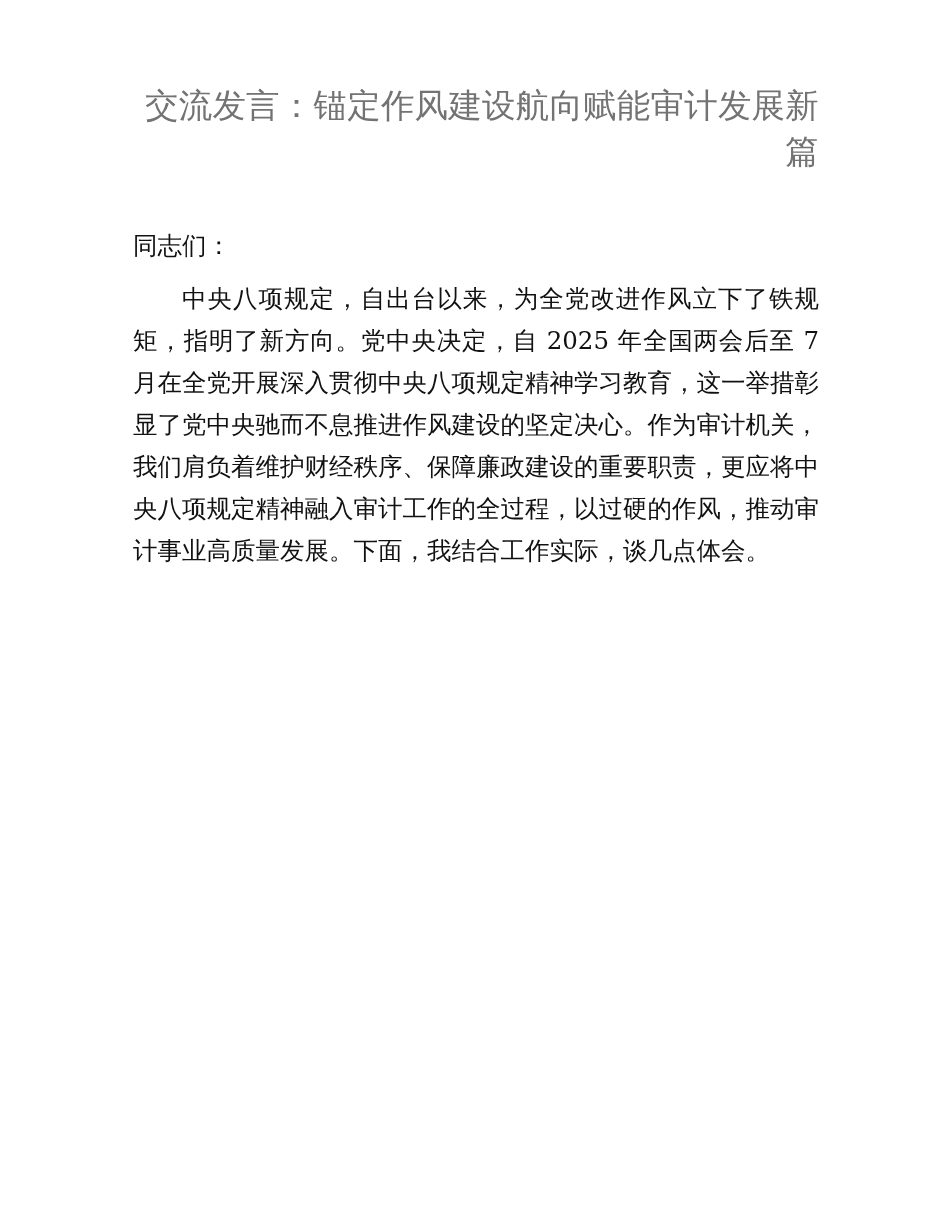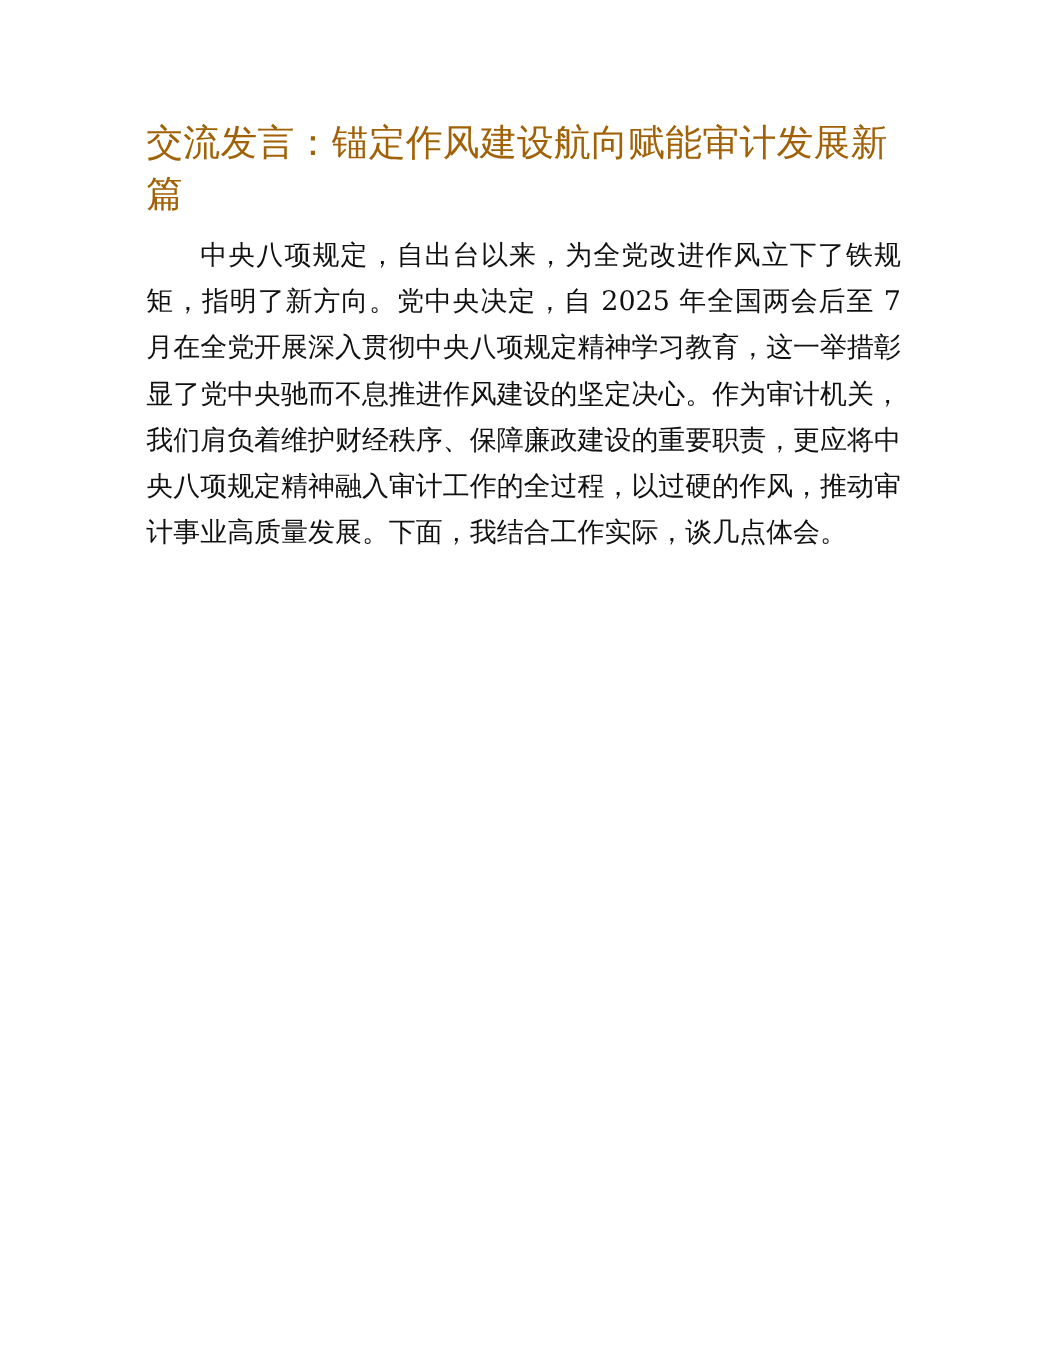--- a/index.html
+++ b/index.html
@@ -28,28 +28,28 @@
   .content {
     position: absolute;
     left: 133px;
     top: 0;
     width: 686px;
   }
 
   
   .doc-title {
     margin: 0;
-    padding-top: 108px;
+    padding-top: 83px;
     font-family: "Liberation Sans", "DejaVu Sans", sans-serif;
     font-size: 33.5px;
     font-weight: 400;
     line-height: 46px;
-    text-align: left;
+    text-align: right;
     letter-spacing: 0.2px;
-    color: #a16207;
+    color: #737373;
   }
 
   
   .salutation {
     margin: 0;
     padding-top: 50px;
     font-family: "DejaVu Serif", "Liberation Serif", serif;
     font-size: 24.5px;
     line-height: 42px;
     text-align: left;
@@ -87,19 +87,20 @@
   }
 </style>
 </head>
 <body>
 
 <div class="page">
   <div class="content">
 
     <h1 class="doc-title"><span>交流发言：锚定作风建设航向赋能审计发展新篇</span></h1>
 
+    <p class="salutation">同志们：</p>
 
     <p class="body-para">中央八项规定，自出台以来，为全党改进作风立下了铁规矩，指明了新方向。党中央决定，自 2025 年全国两会后至 7 月在全党开展深入贯彻中央八项规定精神学习教育，这一举措彰显了党中央驰而不息推进作风建设的坚定决心。作为审计机关，我们肩负着维护财经秩序、保障廉政建设的重要职责，更应将中央八项规定精神融入审计工作的全过程，以过硬的作风，推动审计事业高质量发展。下面，我结合工作实际，谈几点体会。</p>
 
 
 
   </div>
 </div>
 
 </body></html>

